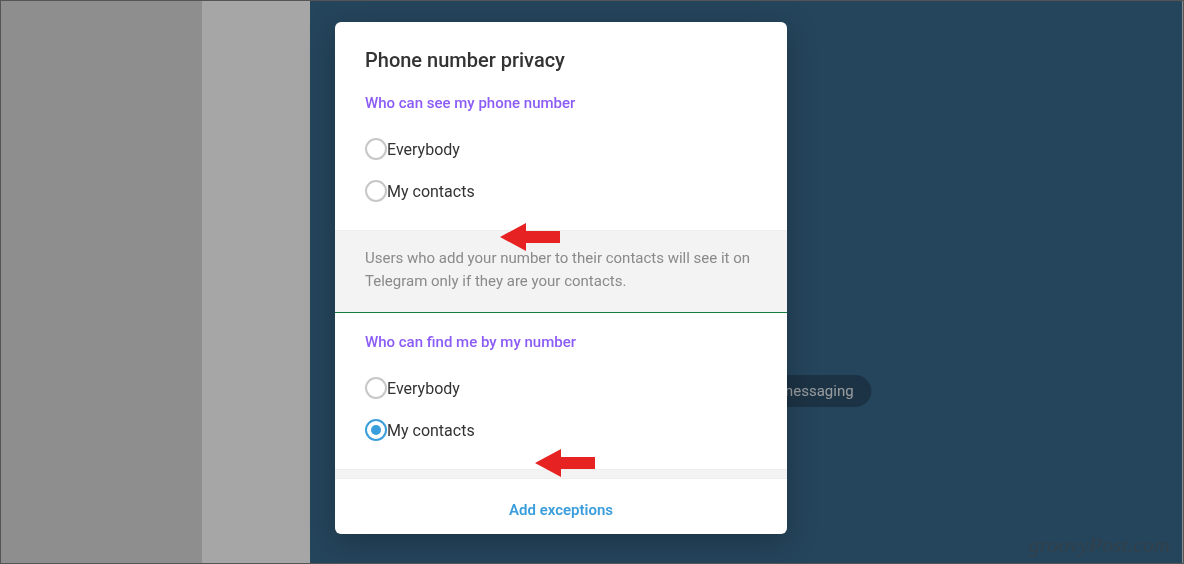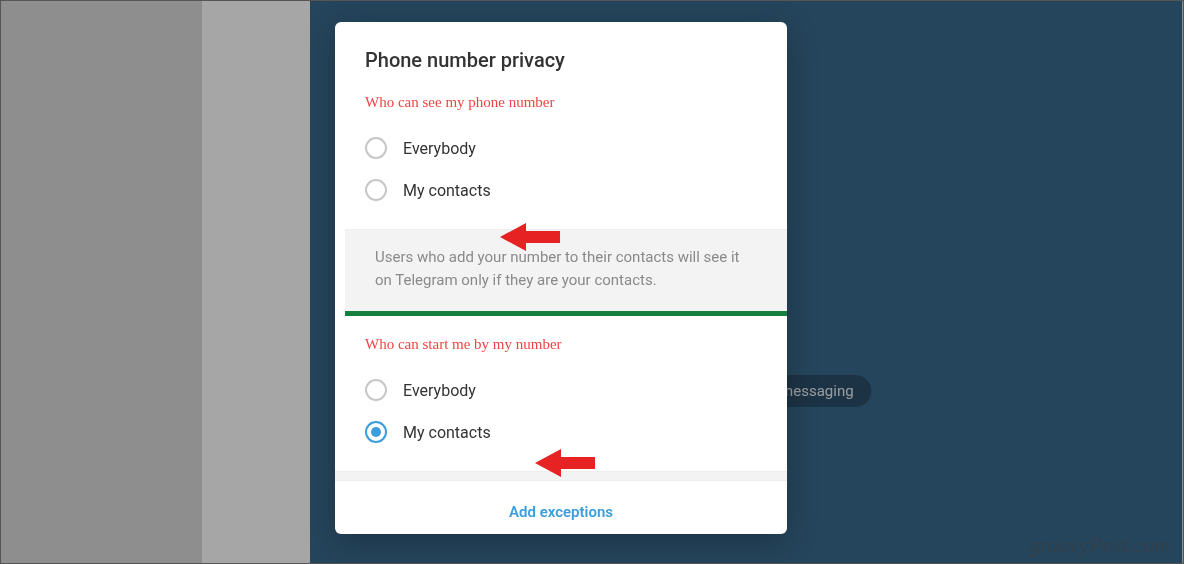--- a/index.html
+++ b/index.html
@@ -74,30 +74,28 @@
     .dialog-title {
       padding: 26px 30px 18px 30px;
       font-size: 20px;
       font-weight: 500;
       color: #333;
     }
     .section {
       padding: 4px 30px 18px 30px;
     }
     .section-title {
-      color: #ef4444;
+      color: #8b5cf6;
       font-weight: 500;
       font-size: 15px;
       margin-bottom: 16px;
-      font-family: Liberation Serif, serif;
     }
     .radio-row {
       display: flex;
       align-items: center;
-      gap: 16px;
       padding: 10px 0;
       cursor: pointer;
     }
     .radio-outer {
       width: 22px; height: 22px;
       border: 2px solid #c7c7c7;
       border-radius: 50%;
       display: flex;
       align-items: center;
       justify-content: center;
@@ -118,22 +116,21 @@
       font-size: 16px;
       color: #333;
     }
     .info-block {
       background: #f3f3f3;
       color: #8a8a8a;
       font-size: 15px;
       line-height: 1.5;
       padding: 16px 30px 20px 30px;
       border-top: 1px solid #eee;
-      border-bottom: 5px solid #15803d;
-      margin-left: 10px;
+      border-bottom: 1px solid #15803d;
     }
     .divider {
       height: 10px;
       background: #f3f3f3;
       border-top: 1px solid #eee;
       border-bottom: 1px solid #eee;
     }
     .exceptions {
       padding: 22px 30px 30px 30px;
     }
@@ -197,21 +194,21 @@
       <span class="radio-outer">
           <span class="radio-inner"></span>
         </span>
       <span class="radio-label">My contacts</span>
     </div>
   </div>
 
   <div class="info-block">Users who add your number to their contacts will see it on Telegram only if they are your contacts.</div>
 
   <div class="section" style="padding-top:20px;">
-    <div class="section-title">Who can start me by my number</div>
+    <div class="section-title">Who can find me by my number</div>
 
     <div class="radio-row">
       <span class="radio-outer">
           <span class="radio-inner"></span>
         </span>
       <span class="radio-label">Everybody</span>
     </div>
     <div class="radio-row selected">
       <span class="radio-outer">
           <span class="radio-inner"></span>

